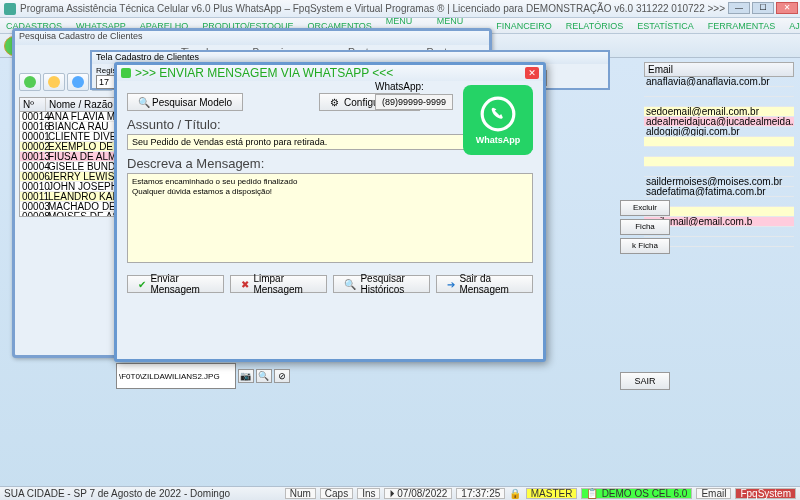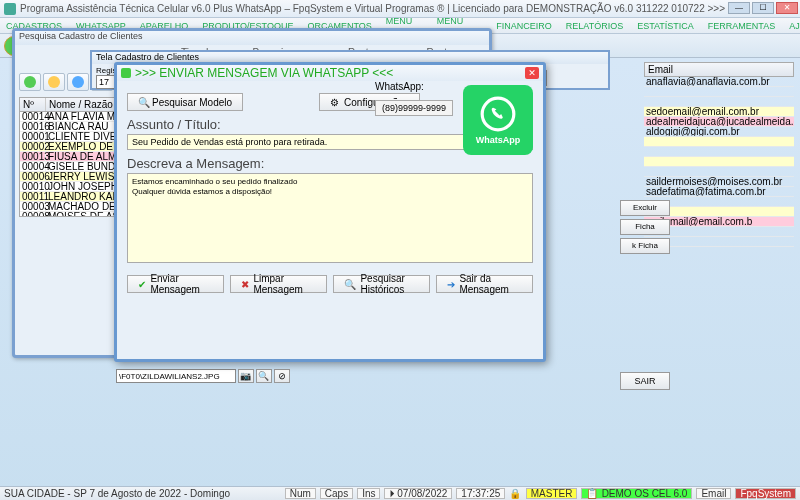--- a/index.html
+++ b/index.html
@@ -39,21 +39,21 @@
 .registrowin input { width: 30px; height: 14px; border: 1px solid #888; font-size: 9px; padding: 0 2px; }
 .registrowin .btn { background: linear-gradient(#fcfcfc,#e4e8ec); border: 1px solid #999; height: 16px; padding: 0 6px; font-size: 8px; display: flex; align-items: center; gap: 3px; }
 .registrowin .dot { width: 8px; height: 8px; background: #e84; border-radius: 50%; }
 .whatswin { position: absolute; left: 114px; top: 62px; width: 432px; height: 300px; background: #e8f0f8; border: 3px solid #6898d0; border-radius: 3px; box-shadow: 2px 2px 8px rgba(0,0,0,0.4); z-index: 10; }
 .whatswin .whd { display: flex; align-items: center; height: 16px; background: linear-gradient(#f4f8fc,#e2ecf6); padding: 0 4px; }
 .whatswin .whd .ico { width: 10px; height: 10px; background: #4c4; border-radius: 2px; margin-right: 4px; }
 .whatswin .whd .t { font-size: 12px; color: #2a2; flex: 1; }
 .whatswin .whd .x { width: 14px; height: 12px; background: #e44; color: #fff; text-align: center; font-size: 9px; line-height: 12px; cursor: pointer; border-radius: 2px; }
 .whatswin .wbody { padding: 6px 10px; position: relative; }
 .whatswin .wnum { position: absolute; right: 90px; top: 0px; font-size: 8px; }
-.whatswin .wnum .box { border: 1px solid #aaa; padding: 2px 6px; background: #f4f4f4; font-size: 9px; margin-top: 8px; }
+.whatswin .wnum .box { border: 1px solid #aaa; padding: 2px 6px; background: #f4f4f4; font-size: 9px; margin-top: 2px; }
 .whatswin .wlogo { position: absolute; right: 10px; top: 4px; width: 70px; height: 70px; background: #25d366; border-radius: 8px; display: flex; flex-direction: column; align-items: center; justify-content: center; }
 .whatswin .wlogo svg { width: 38px; height: 38px; }
 .whatswin .wlogo span { color: #fff; font-size: 9px; font-weight: bold; margin-top: 2px; }
 .whatswin .fld { display: flex; gap: 10px; margin-top: 28px; }
 .whatswin .fld .col { display: flex; flex-direction: column; }
 .whatswin .fld label { font-size: 8px; color: #444; margin-bottom: 1px; }
 .whatswin .fld input { height: 14px; border: 1px solid #999; padding: 0 3px; font-size: 9px; }
 .whatswin .btnrow { display: flex; gap: 8px; margin-top: 6px; }
 .whatswin .wbtn { background: linear-gradient(#fcfcfc,#e6eaee); border: 1px solid #aaa; height: 18px; padding: 0 10px; font-size: 8px; display: flex; align-items: center; gap: 4px; cursor: pointer; }
 .whatswin .wbtn .ic { width: 10px; height: 10px; }
@@ -62,21 +62,21 @@
 .whatswin .msgbox { background: #ffffe0; border: 1px solid #aaa; height: 90px; padding: 3px 4px; font-size: 8px; margin-top: 2px; line-height: 1.3; white-space: pre-line; }
 .whatswin .footer { display: flex; gap: 6px; justify-content: space-between; padding: 6px 10px; }
 .whatswin .footer .wbtn { flex: 1; justify-content: center; }
 .photopanel { position: absolute; left: 120px; top: 140px; width: 54px; height: 220px; background: #e0e6ec; border: 1px solid #aaa; z-index: 2; }
 .photopanel .ph { width: 50px; height: 62px; background: linear-gradient(135deg,#8bd,#58a); margin: 2px; border: 1px solid #888; }
 .photopanel .cap { font-size: 7px; text-align: center; color: #555; }
 .bottombtns { position: absolute; right: 130px; top: 200px; display: flex; flex-direction: column; gap: 3px; }
 .bottombtns .bb { width: 50px; height: 16px; background: linear-gradient(#fcfcfc,#e4e8ec); border: 1px solid #999; font-size: 8px; text-align: center; line-height: 14px; }
 .sairbtn { position: absolute; right: 130px; top: 372px; width: 50px; height: 18px; background: linear-gradient(#fcfcfc,#e4e8ec); border: 1px solid #999; font-size: 9px; text-align: center; line-height: 16px; }
 .photofoot { position: absolute; left: 116px; top: 368px; width: 430px; height: 16px; display: flex; gap: 2px; align-items: center; }
-.photofoot input { width: 120px; height: 14px; border: 1px solid #888; font-size: 8px; padding: 0 2px; }
+.photofoot input { width: 120px; height: 14px; border: 1px solid #888; font-size: 8px; padding: 12px 2px; }
 .photofoot .fb { width: 16px; height: 14px; background: linear-gradient(#fcfcfc,#e4e8ec); border: 1px solid #999; display: flex; align-items: center; justify-content: center; font-size: 9px; }
 .statusbar { position: absolute; left: 0; bottom: 0; width: 800px; height: 14px; background: linear-gradient(#f0f4f8,#e0e8f0); border-top: 1px solid #b0c0d0; display: flex; align-items: center; padding: 0 4px; font-size: 8px; color: #333; gap: 4px; }
 .statusbar .seg { border: 1px solid #bbb; padding: 0 4px; height: 11px; line-height: 9px; background: #f8f8f8; }
 .statusbar .master { background: #ff4; }
 .statusbar .demo { background: #4f4; }
 .statusbar .spacer { flex: 1; }
 </style>
 </head>
 <body>
 

